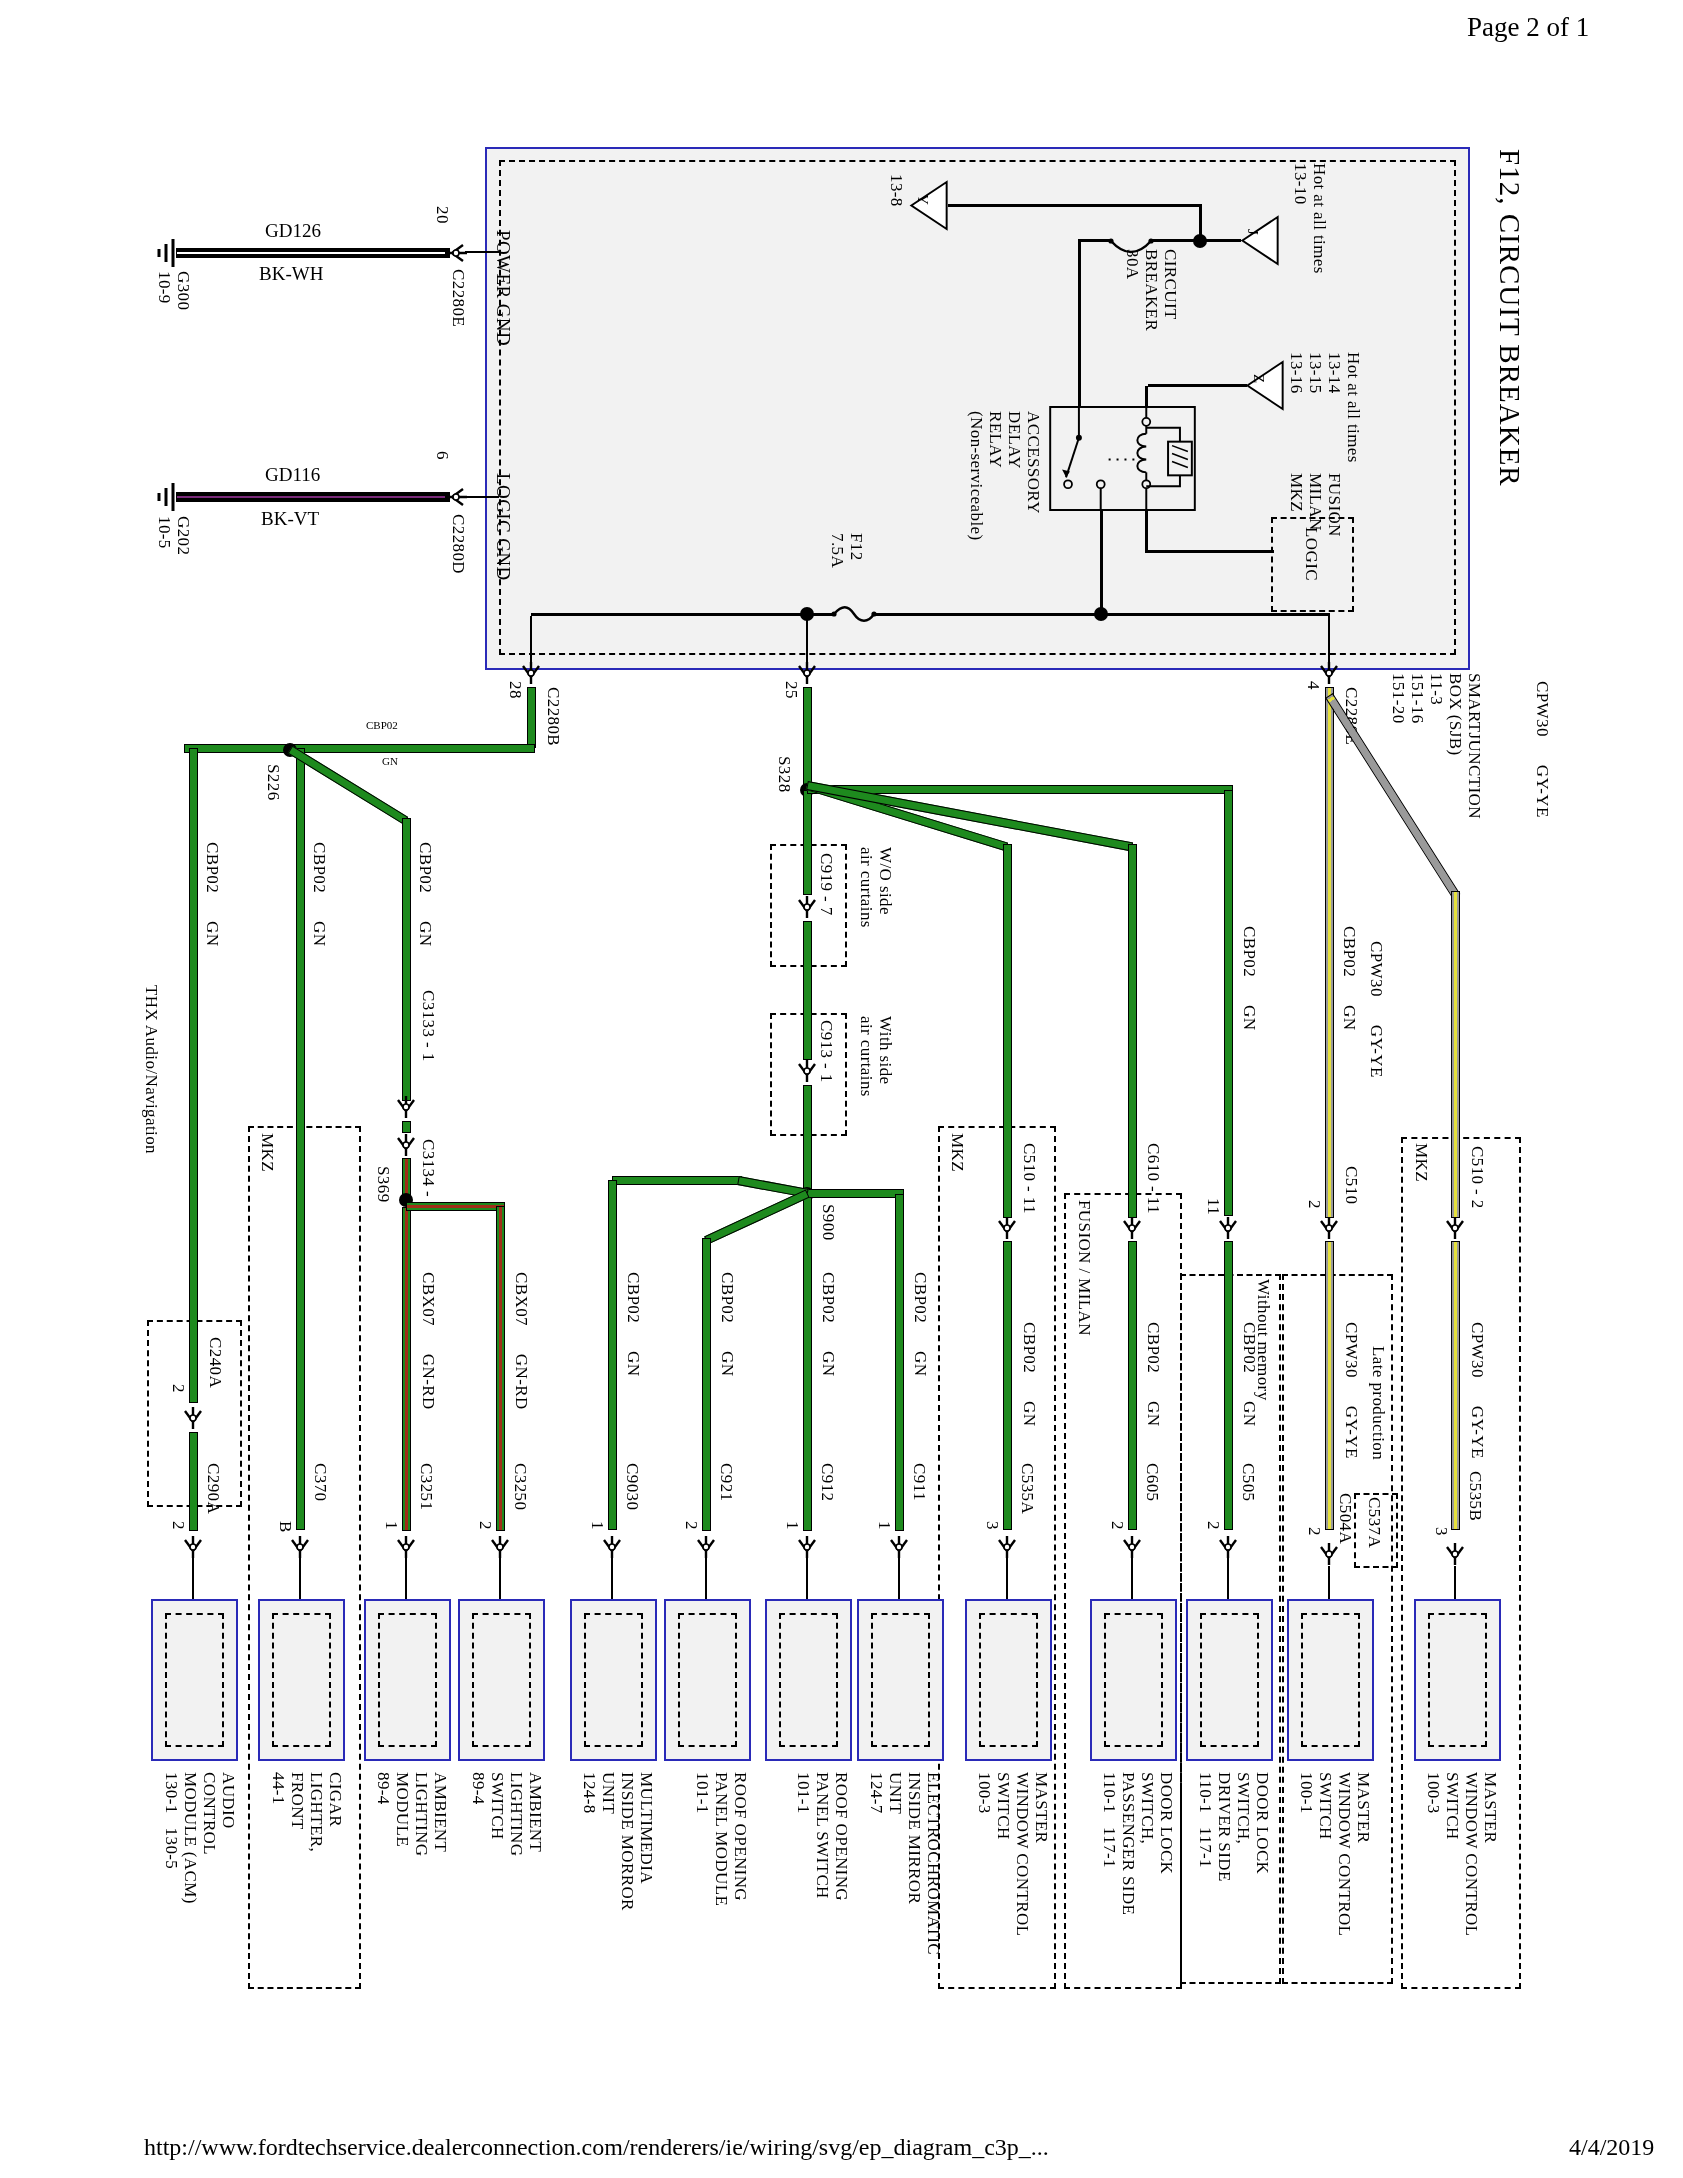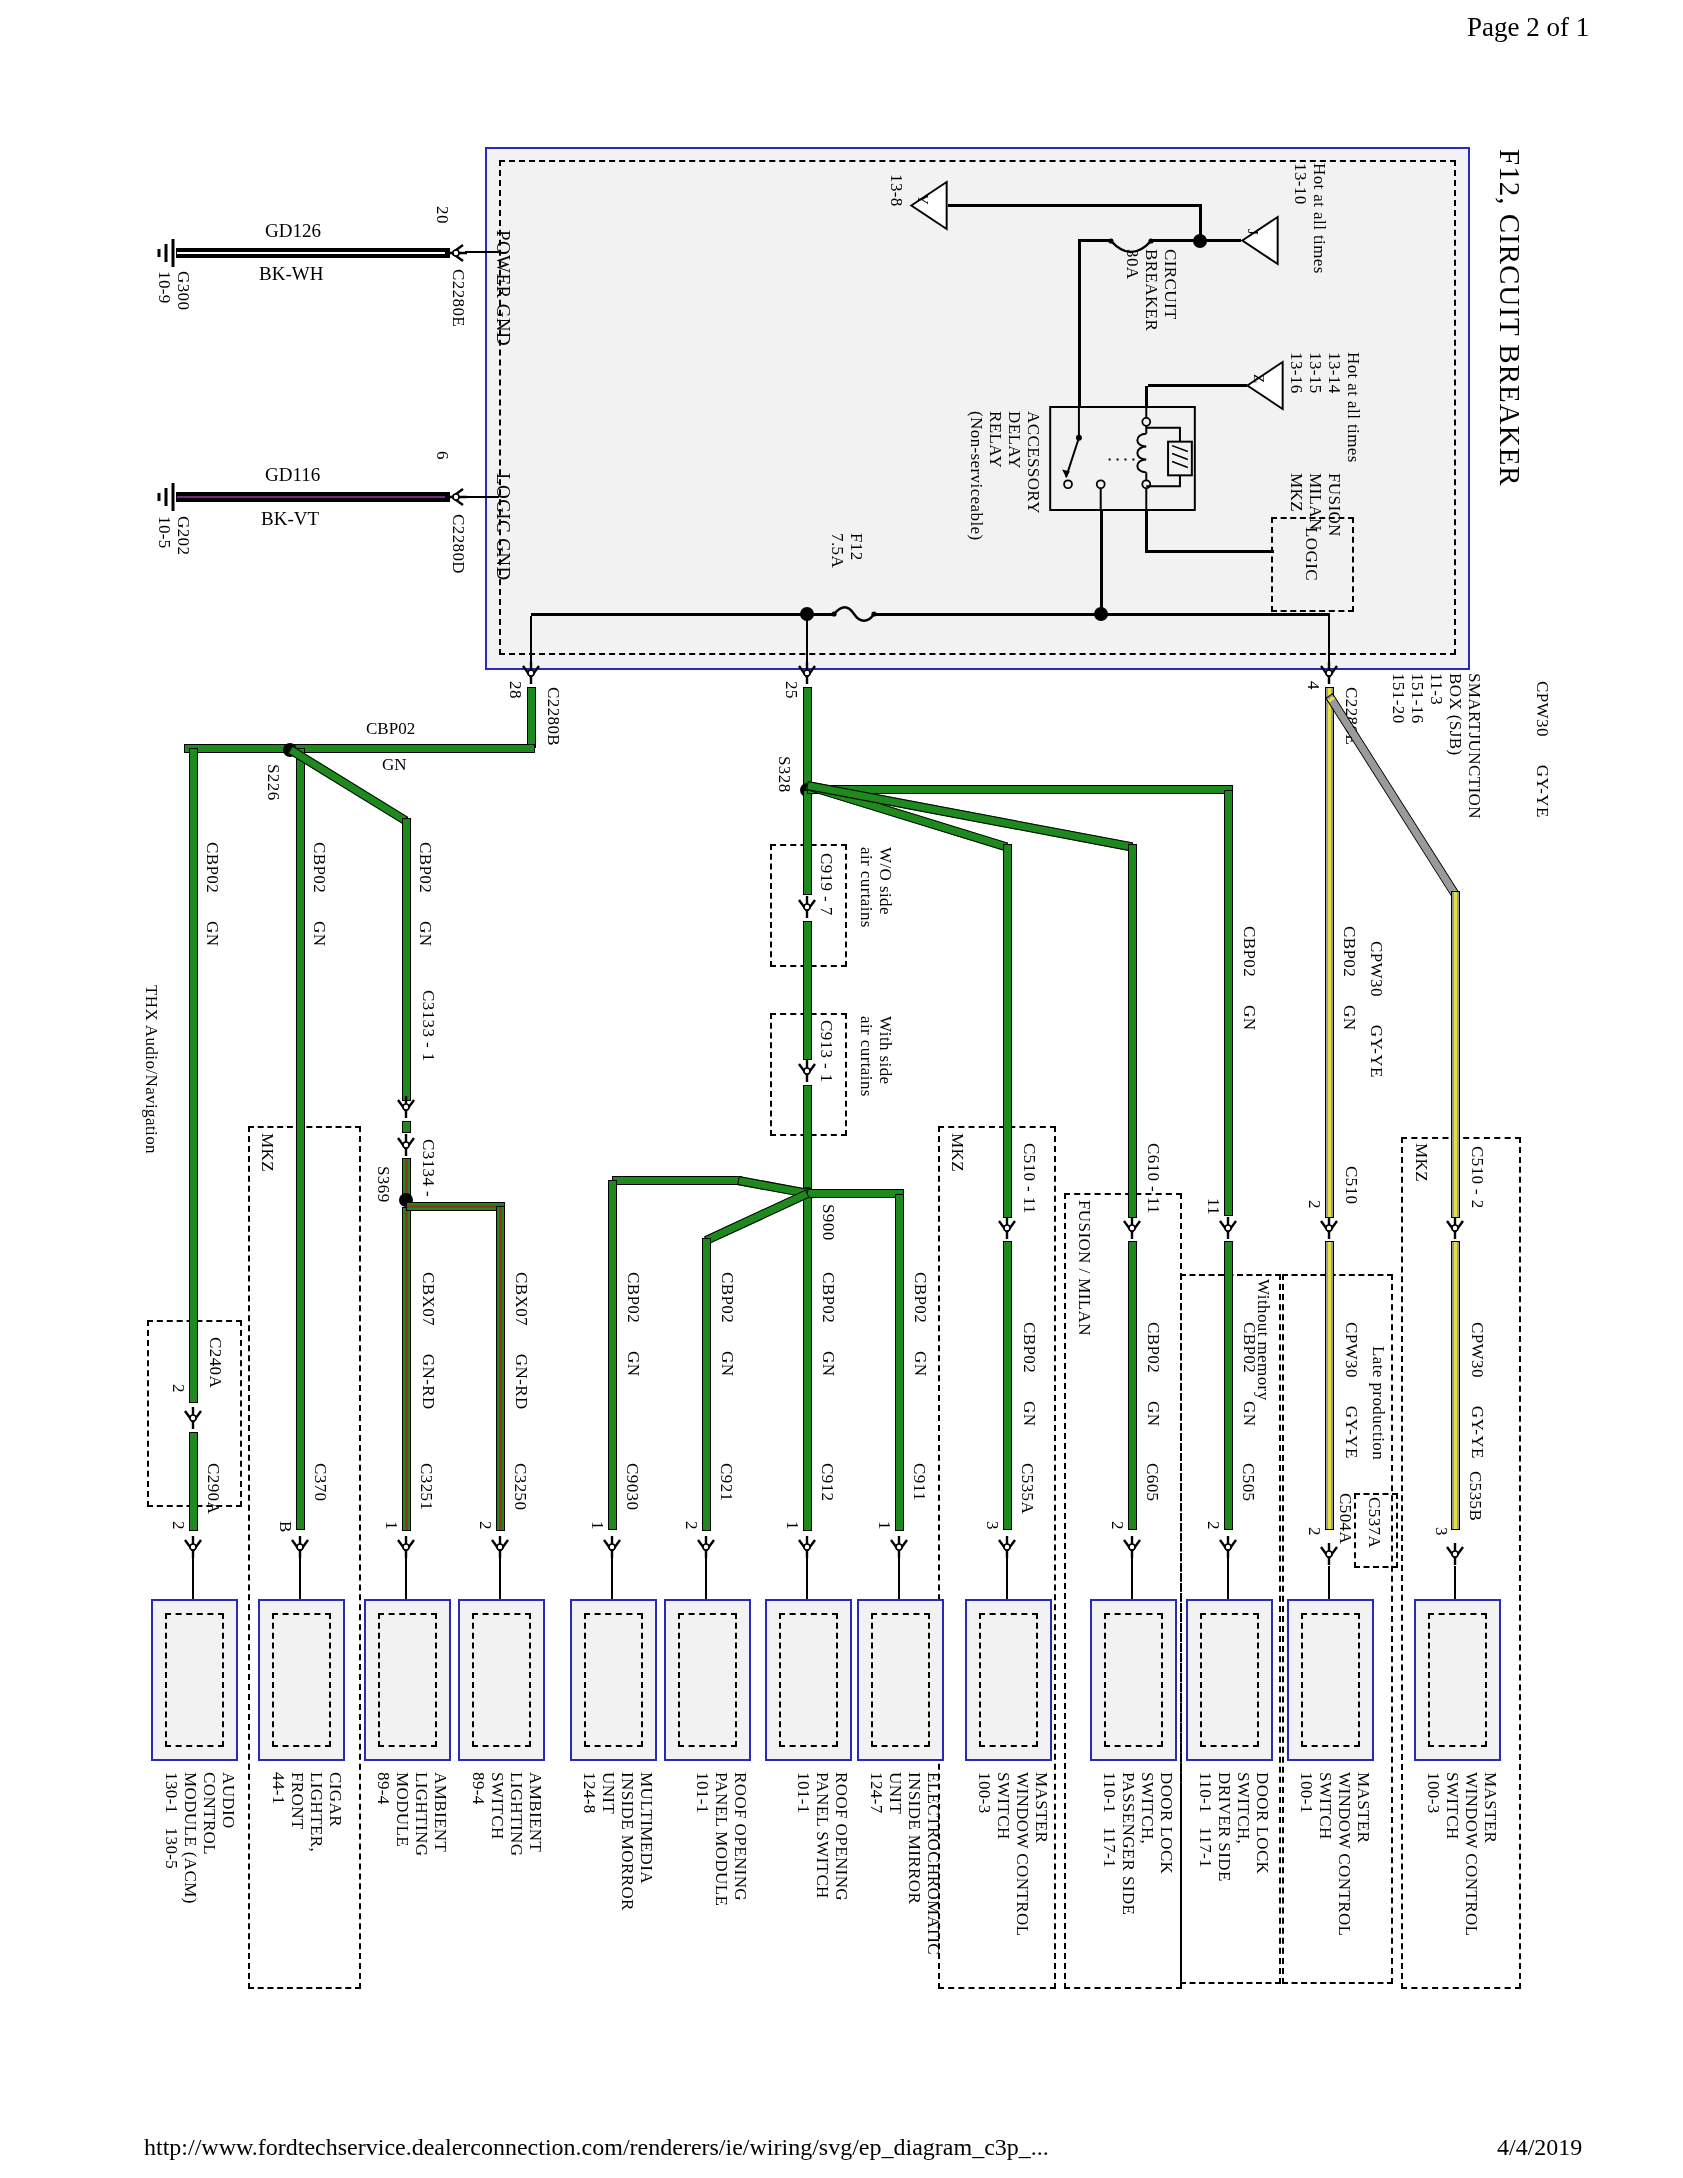--- a/index.html
+++ b/index.html
@@ -1,19 +1,19 @@
 <!DOCTYPE html>
 <html><head>
 <meta charset="utf-8">
 <style>
   html,body{margin:0;padding:0;background:#fff}
   body{width:1683px;height:2178px;position:relative;font-family:"Liberation Serif","DejaVu Serif",serif;color:#000}
   .a{position:absolute}
   .v{position:absolute;writing-mode:vertical-rl;text-orientation:mixed;white-space:pre-wrap;font-size:17px;line-height:19px;letter-spacing:0.4px}
-  .h{position:absolute;font-size:17px;white-space:pre}
+  .h{position:absolute;font-size:11px;white-space:pre}
   .ln{position:absolute;background:#000}
   .wire{position:absolute;box-sizing:border-box;border:1px solid #000}
   .gn{background:#1e8a1e}
   .gnrd{background:linear-gradient(90deg,#1e8a1e 0 2px,#a03018 2px 5px,#1e8a1e 5px 7px)}
   .gnrdh{background:linear-gradient(180deg,#1e8a1e 0 2px,#a03018 2px 5px,#1e8a1e 5px 7px)}
   .gy{background:linear-gradient(90deg,#9a9a9a 0 2px,#e6e13c 2px 5px,#9a9a9a 5px 7px)}
   .bkwh{background:linear-gradient(180deg,#000 0 3px,#fff 3px 5px,#000 5px 8px)}
   .bkvt{background:linear-gradient(180deg,#000 0 3px,#7a2a7a 3px 5px,#000 5px 8px)}
   .dash{position:absolute;border:2px dashed #000}
   .dot{position:absolute;width:14px;height:14px;border-radius:50%;background:#000}
@@ -23,21 +23,21 @@
   svg{position:absolute;overflow:visible}
   .big{font-size:29px;letter-spacing:1px}
   .hdr{font-size:27px}
   .ftr{font-size:24px}
 </style>
 </head>
 <body>
 
 <div class="h hdr" style="left:1467px;top:12px">Page 2 of 1</div>
 <div class="h ftr" style="left:144px;top:2134px">http://www.fordtechservice.dealerconnection.com/renderers/ie/wiring/svg/ep_diagram_c3p_...</div>
-<div class="h ftr" style="left:1497px;top:2134px">4/4/2019</div>
+<div class="h ftr" style="left:1569px;top:2134px">4/4/2019</div>
 
 <div class="dash" style="left:147px;top:1320px;width:91px;height:183px"></div>
 <div class="dash" style="left:248px;top:1126px;width:109px;height:859px"></div>
 <div class="dash" style="left:770px;top:844px;width:73px;height:119px"></div>
 <div class="dash" style="left:770px;top:1013px;width:73px;height:119px"></div>
 <div class="dash" style="left:938px;top:1126px;width:114px;height:859px"></div>
 <div class="dash" style="left:1064px;top:1193px;width:114px;height:792px"></div>
 <div class="dash" style="left:1180px;top:1274px;width:97px;height:706px"></div>
 <div class="dash" style="left:1282px;top:1274px;width:107px;height:706px"></div>
 <div class="dash" style="left:1401px;top:1137px;width:116px;height:848px"></div>

